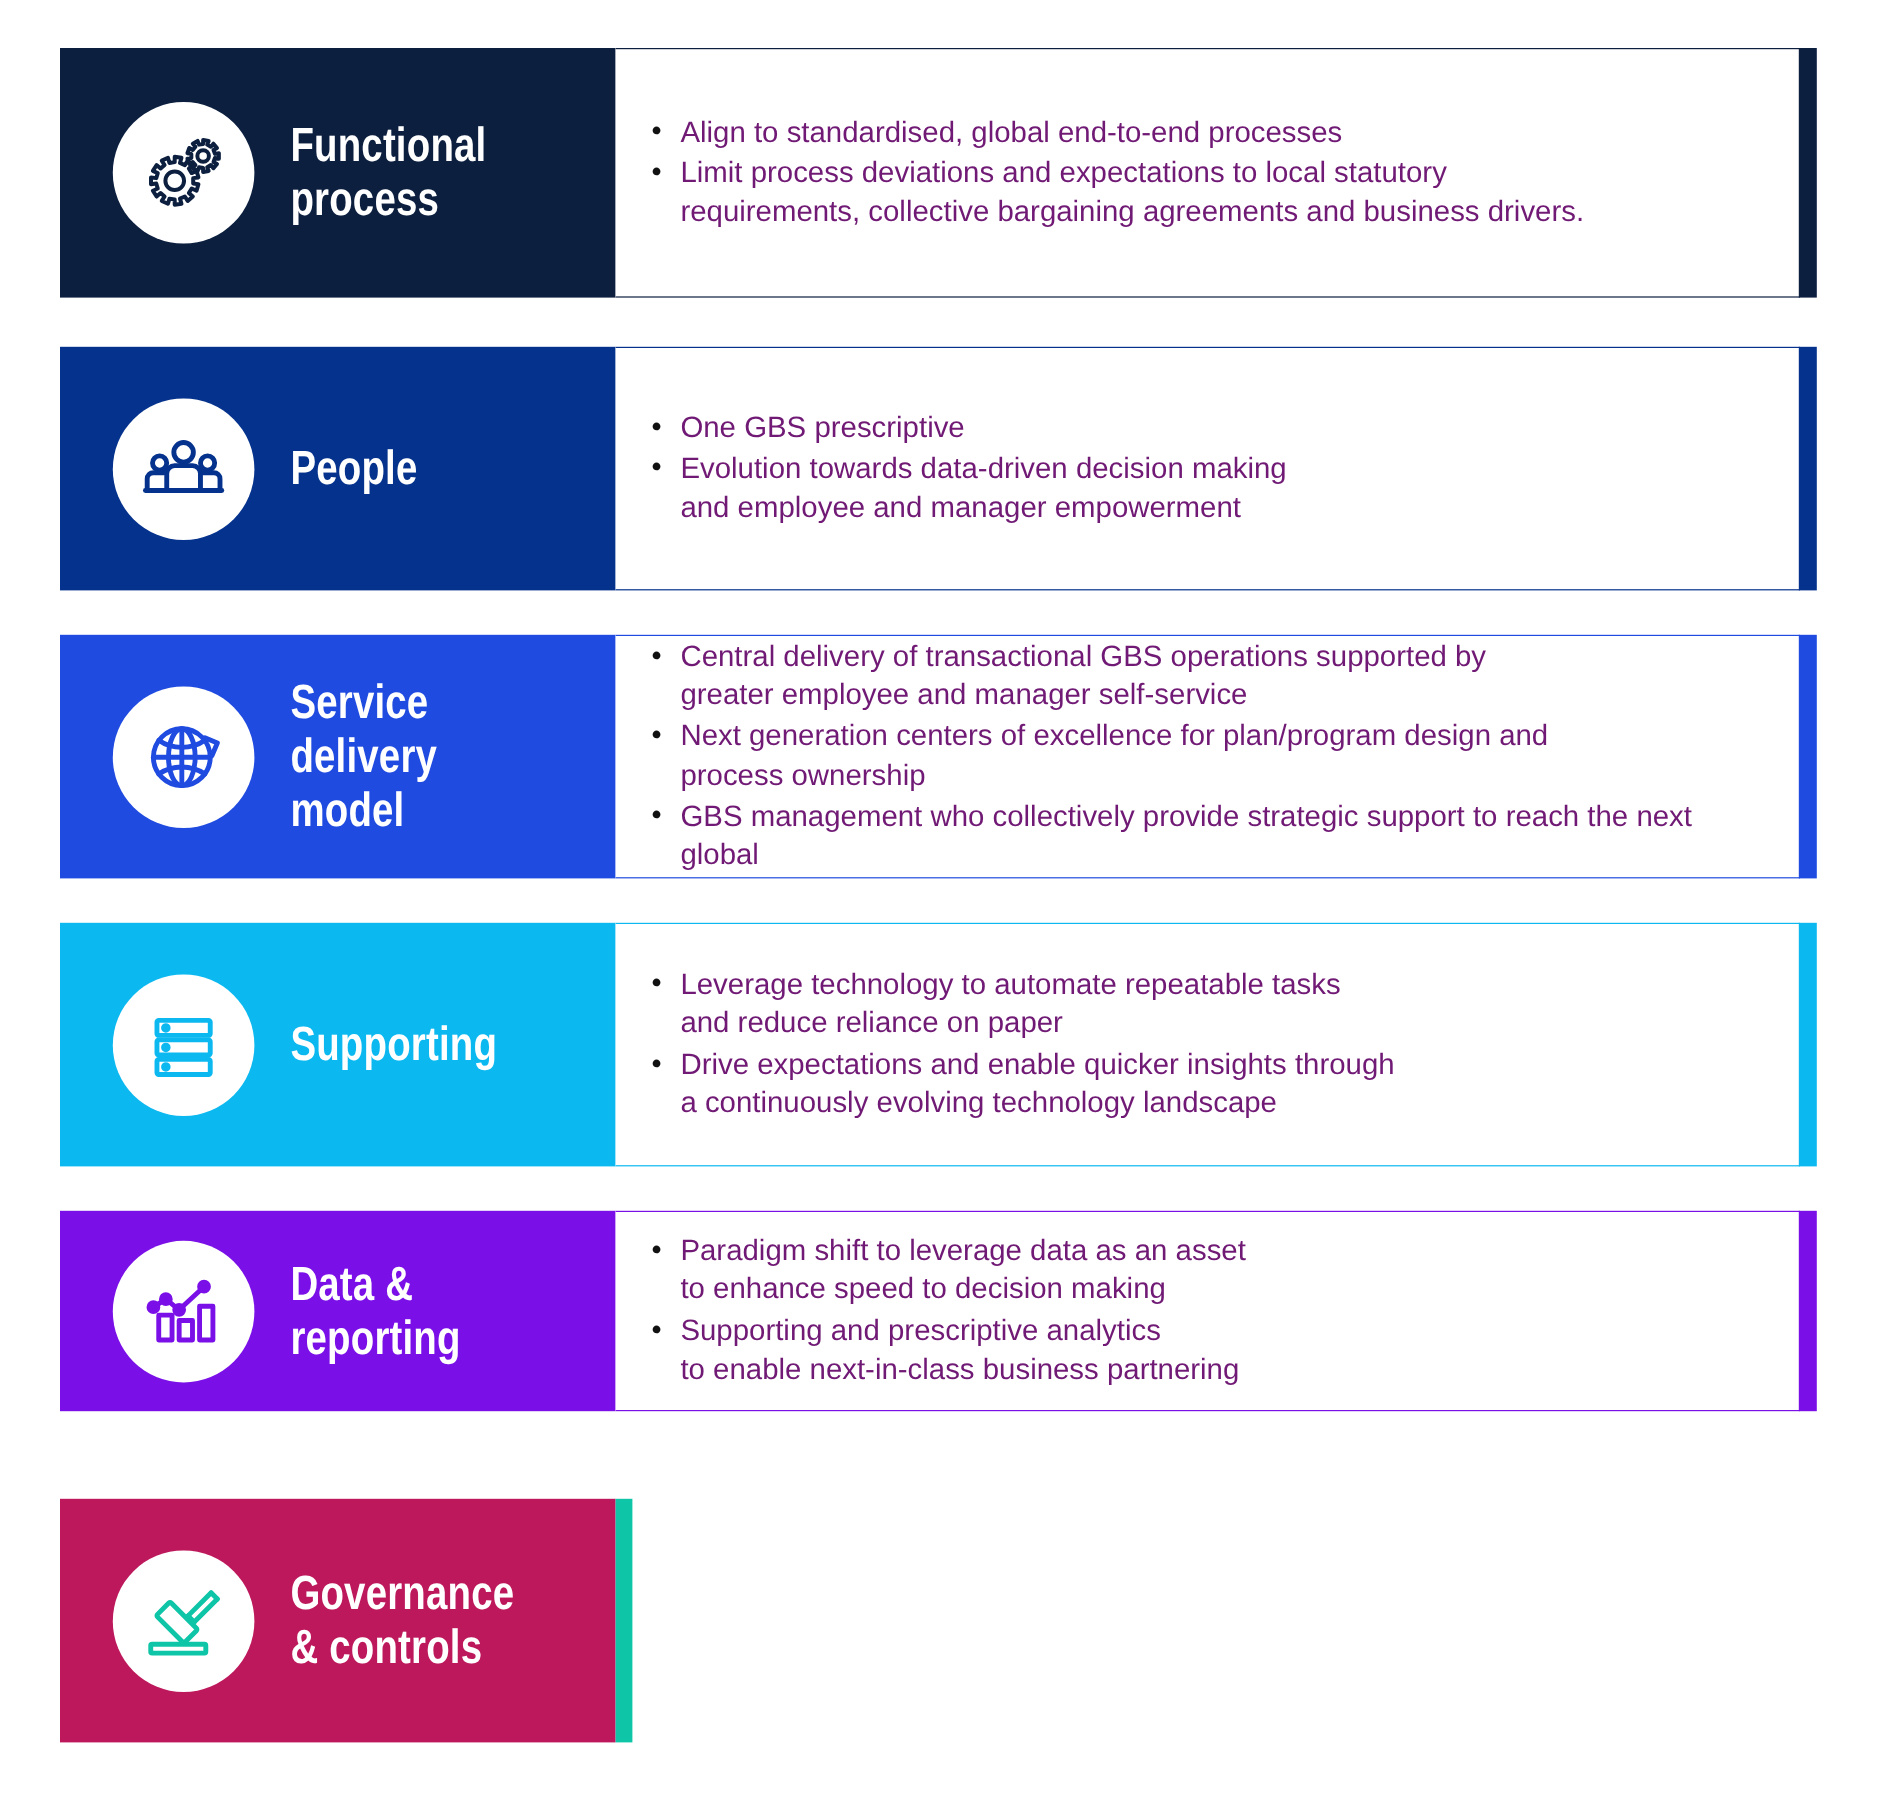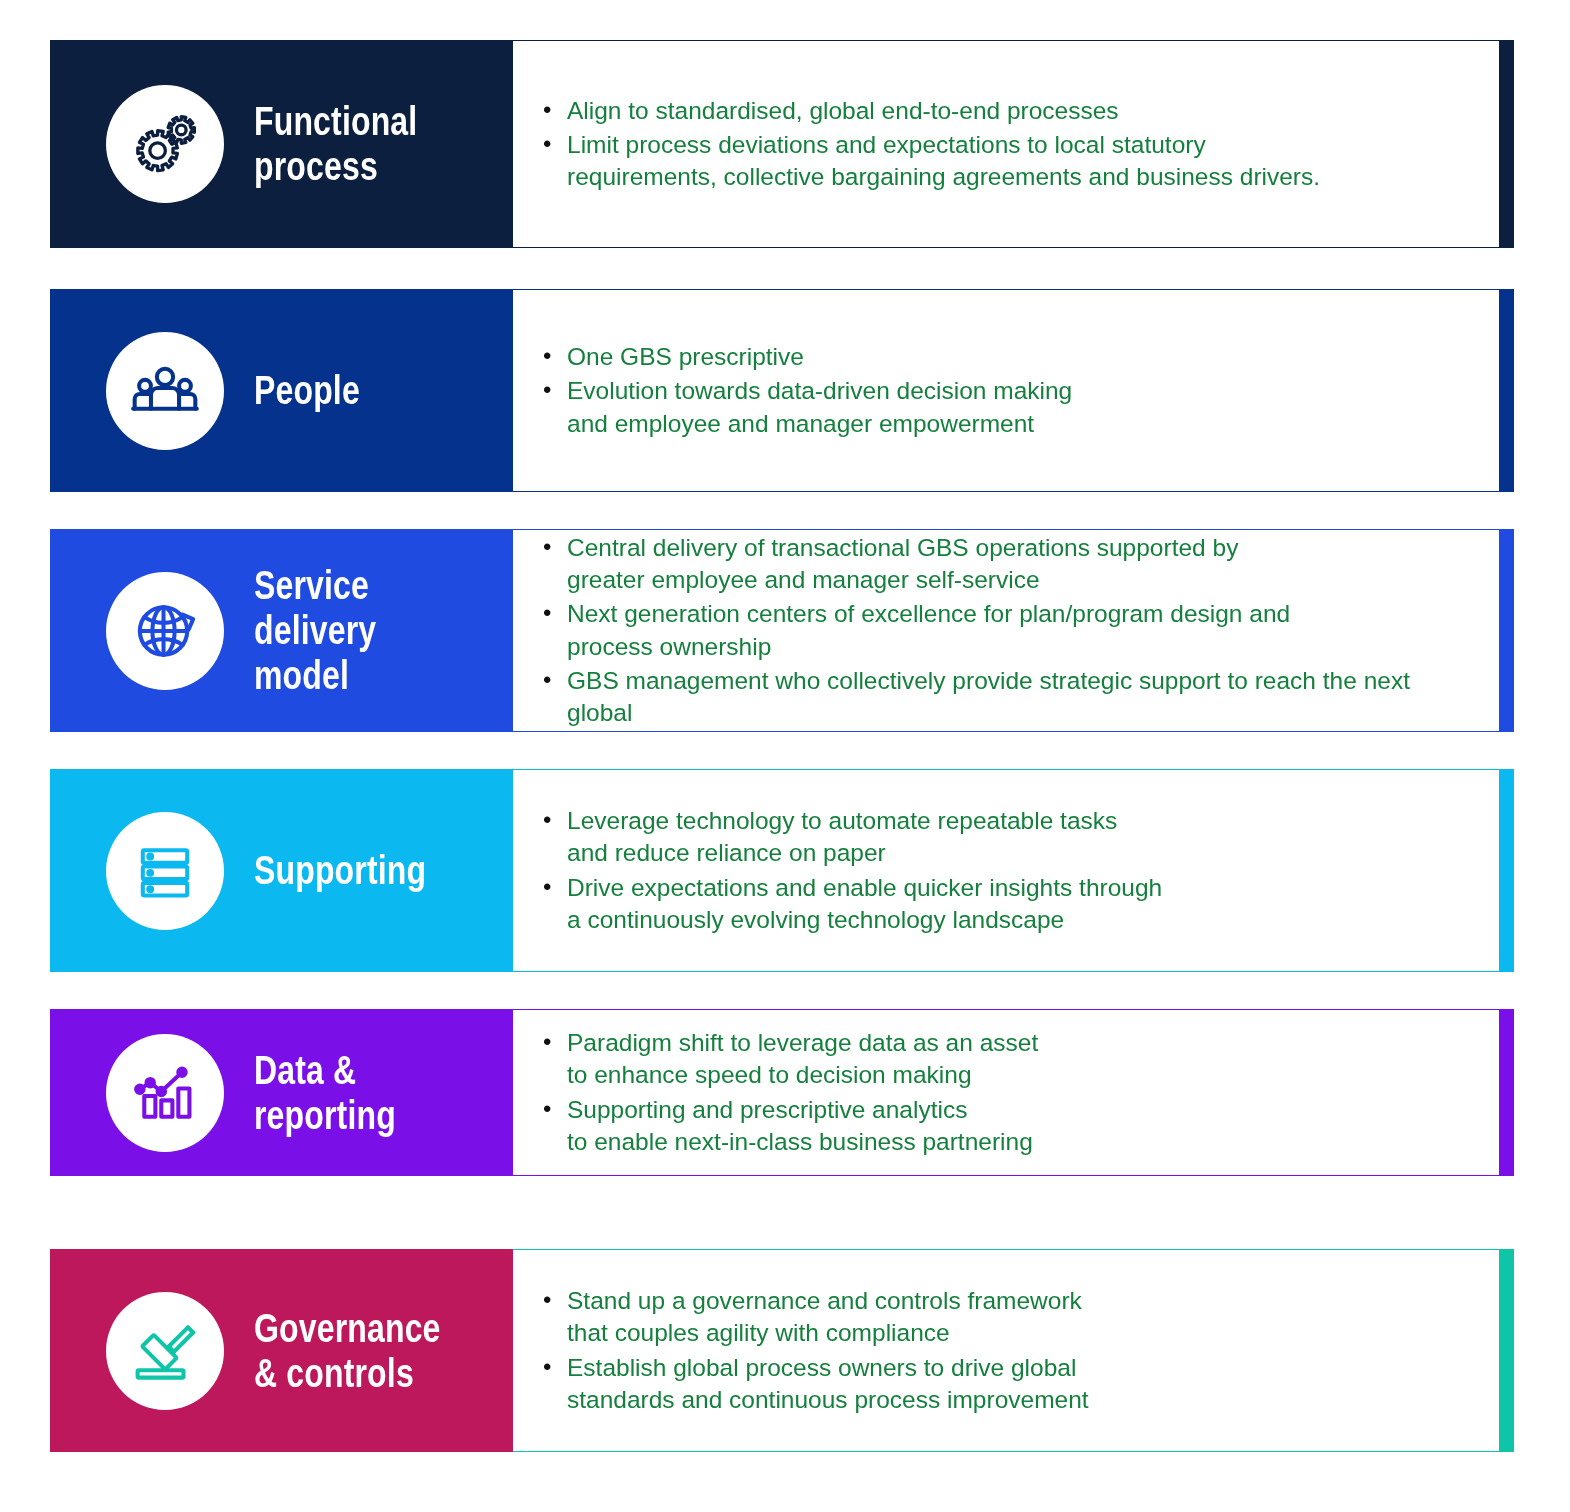--- a/index.html
+++ b/index.html
@@ -30,21 +30,21 @@
     align-items: stretch;
     background: #ffffff;
   }
 
   
   .row-head {
     flex: 0 0 463px;
     display: flex;
     align-items: center;
     box-sizing: border-box;
-    padding-left: 56px;
+    padding-left: 44px;
   }
 
   .icon-circle {
     flex: 0 0 auto;
     width: 118px;
     height: 118px;
     border-radius: 50%;
     background: #ffffff;
     display: flex;
     align-items: center;
@@ -93,21 +93,21 @@
   }
 
   ul.bullets {
     margin: 0;
     padding: 0;
     list-style: none;
   }
   ul.bullets li {
     position: relative;
     padding-left: 26px;
-    color: #15803d;
+    color: #701a75;
     font-size: 24.5px;
     line-height: 1.32;
     white-space: pre-line;
   }
   ul.bullets li + li { margin-top: 2px; }
   ul.bullets li::before {
     content: "\2022";
     position: absolute;
     left: 2px;
     top: -1px;
@@ -252,23 +252,15 @@
             <rect x="31.5" y="29.5" width="22" height="44" rx="2" transform="rotate(-45 42.5 51.5)"></rect>
             <path d="M55 44l26-26"></path>
             <path d="M62 51l26-26"></path>
             <path d="M55 44l7 7"></path>
             <path d="M81 18l7 7"></path>
           </svg>
         </div>
         <div class="row-title">Governance
 &amp; controls</div>
       </div>
-      <div class="row-body">
-        <ul class="bullets">
-          <li>Stand up a governance and controls framework
-that couples agility with compliance</li>
-          <li>Establish global process owners to drive global
-standards and continuous process improvement</li>
-        </ul>
-      </div>
       <div class="accent-bar"></div>
     </div>
   </div>
 
 </body></html>

